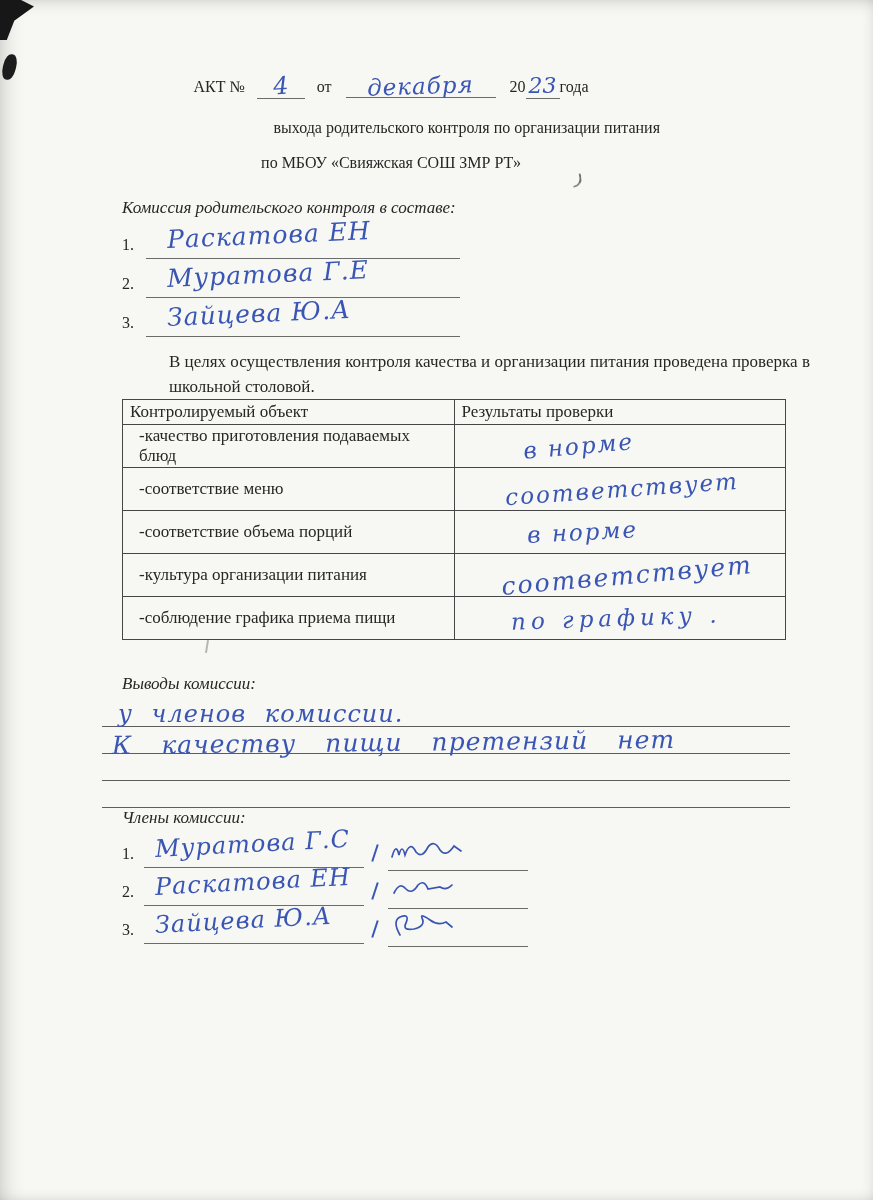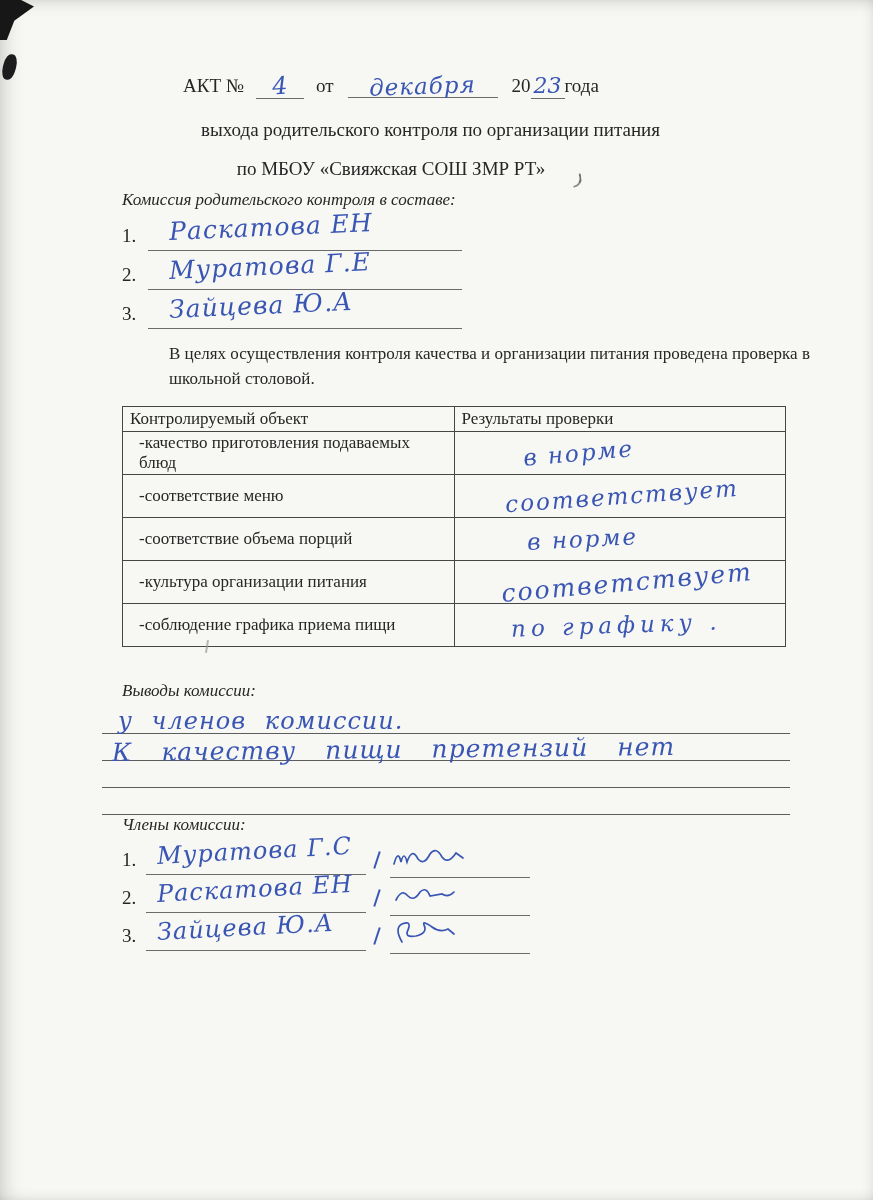--- a/index.html
+++ b/index.html
@@ -35,21 +35,21 @@
     border-right:2px solid #5a5a5a; border-bottom:2px solid #7a7a7a;
     border-radius:0 0 9px 0; transform:rotate(-12deg); opacity:.85;
   }
   .artifact-small {
     position:absolute; left:206px; top:640px; width:2px; height:13px;
     background:#9a9a96; transform:rotate(9deg); opacity:.7;
   }
 
   .content { padding:70px 87px 0 122px; }
 
-  .typed { font-size:19px; color:#262626; }
+  .typed { font-size:16px; color:#262626; }
   .hw {
     font-family:"DejaVu Serif", serif;
     font-style:italic;
     color:#3a56b4;
     display:inline-block;
   }
 
   
   .title-block { text-align:center; margin-right:126px; }
   .title-line { white-space:nowrap; margin-bottom:20px; }
@@ -58,34 +58,33 @@
     border-bottom:1.4px solid #6b6b6b;
     text-align:center;
     vertical-align:baseline;
   }
   .w-num { width:48px; margin:0 8px; }
   .w-month { width:150px; margin:0 10px; }
   .hw-num { font-size:24px; transform:rotate(-4deg) translateY(2px); }
   .hw-month { font-size:23px; transform:rotate(-2deg) translateY(2px); letter-spacing:1px; }
   .hw-year { font-size:22px; border-bottom:1.4px solid #6b6b6b; padding:0 3px; transform:translateY(1px);font-style:italic; }
   .subtitle1 { margin-bottom:17px;text-align:right; }
-  .subtitle2 { margin-bottom:10px; }
+  .subtitle2 { margin-bottom:26px; }
 
   
   .section-heading { font-size:17px; margin-bottom:6px;font-style:italic; }
   .member-row { height:39px; line-height:36px; }
   .member-row .num { margin-right:8px; }
   .name-blank { width:292px; text-align:left; padding-left:22px; height:34px; }
   .name-hw { font-size:25px; letter-spacing:1px; transform:rotate(-2.5deg) translateY(-2px); transform-origin:left bottom; }
 
   .purpose { margin-top:8px; width:668px; font-size:17px; line-height:25px;margin-left:47px; }
 
   
   .check-table {
-    margin-top:15px;
     width:664px;
     border-collapse:collapse;
     table-layout:fixed;
   }
   .check-table th, .check-table td {
     border:1.5px solid #464646;
     font-weight:normal;
     text-align:left;
     padding:1px 7px;
     font-size:17px;

